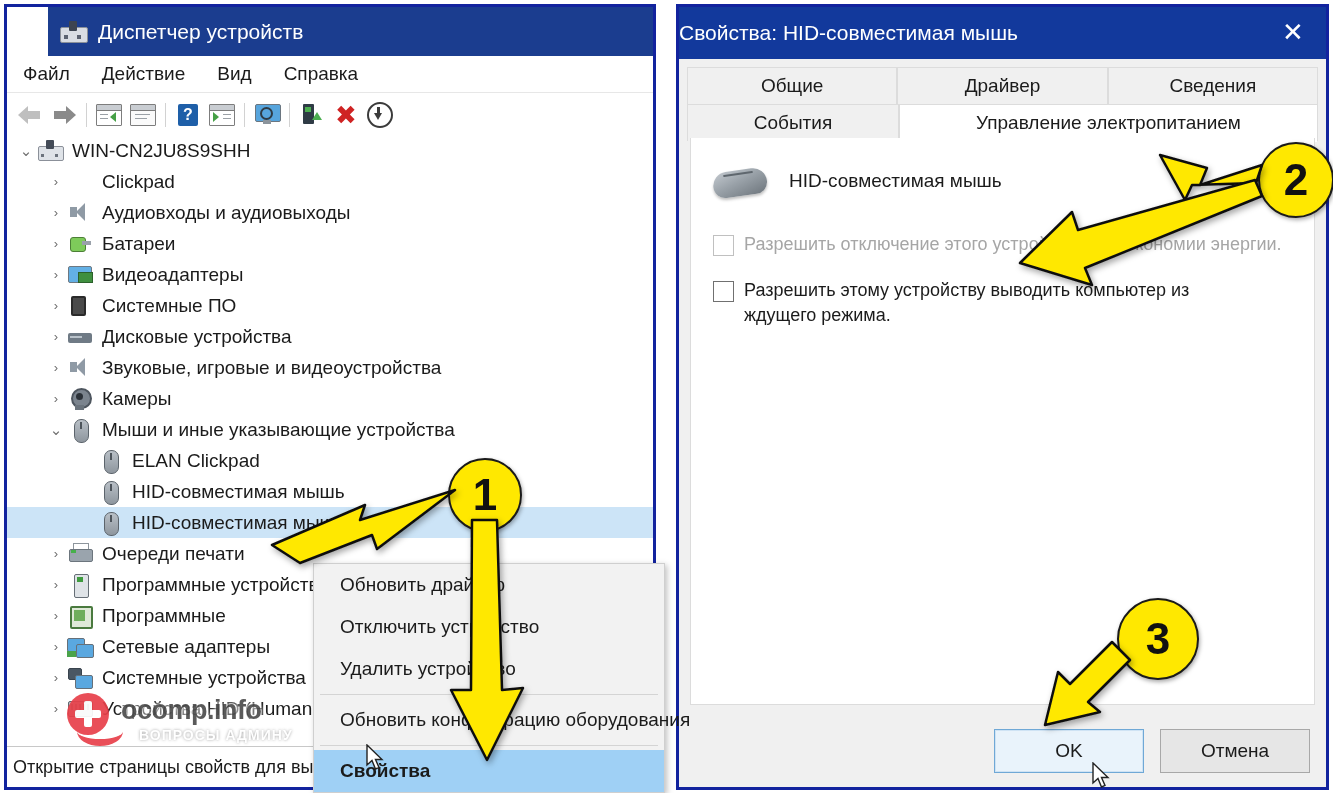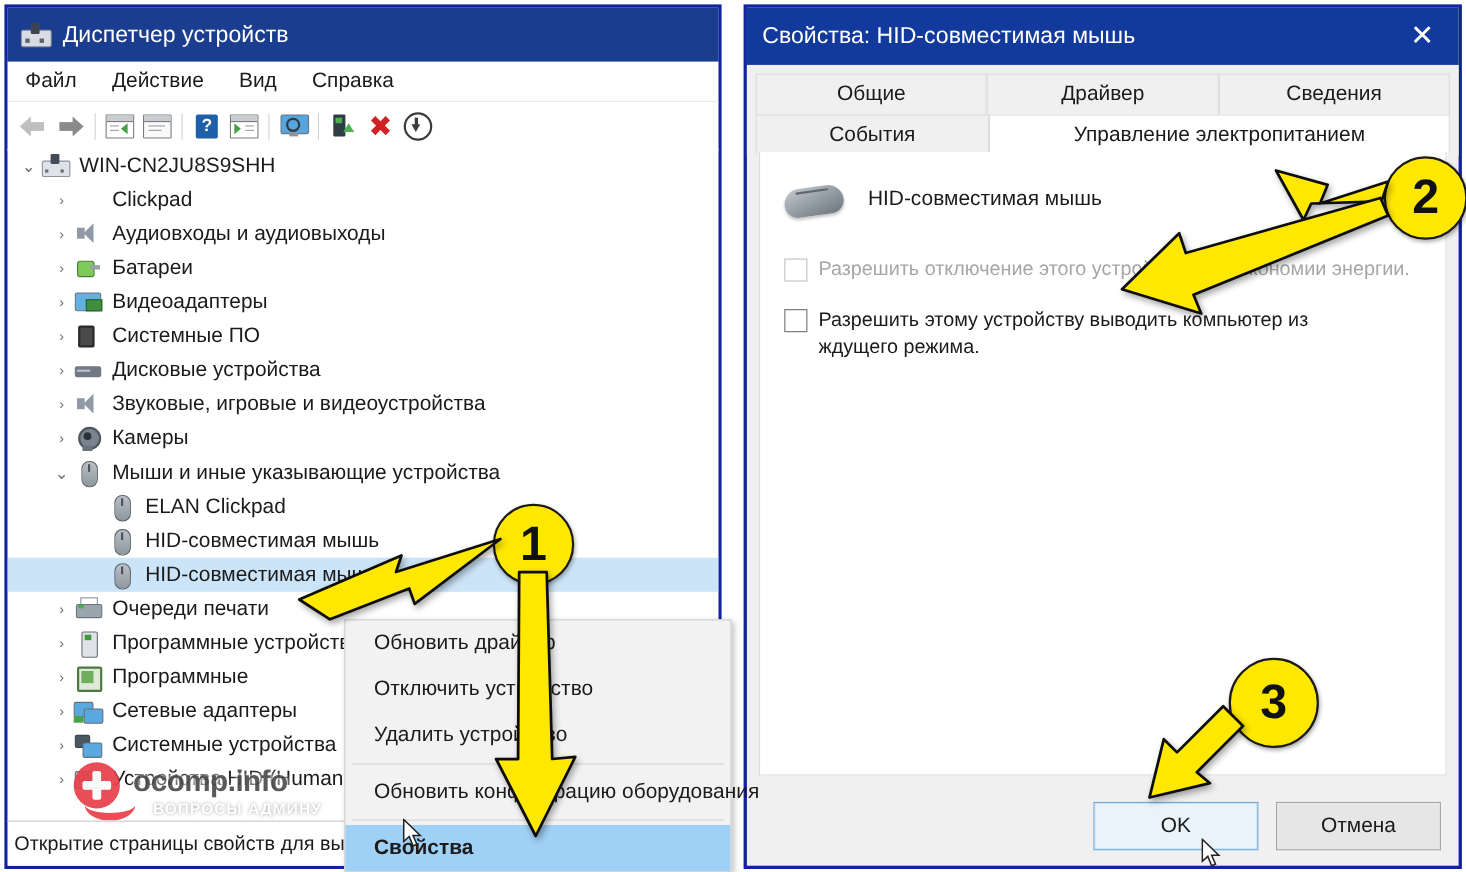--- a/index.html
+++ b/index.html
@@ -12,21 +12,21 @@
   
   .panel{position:absolute;box-sizing:border-box;}
 
   
   #devmgr{
     left:4px;top:4px;width:652px;height:786px;
     border:3px solid #12239e;background:#ffffff;
   }
   #dm-title{
     height:49px;background:#1b3d8f;display:flex;align-items:center;
-    padding-left:12px;color:#ffffff;font-size:21px;position:relative;
+    padding-left:12px;color:#ffffff;font-size:21px;position:relative;margin-left:41px;
   }
   #dm-title .tbar-icon{
     width:26px;height:22px;margin-right:12px;position:relative;flex:0 0 auto;
   }
   #dm-title .tbar-icon .body{
     position:absolute;left:0;bottom:0;width:26px;height:14px;background:#d9dde3;
     border:1px solid #8a9099;border-radius:2px;
   }
   #dm-title .tbar-icon .plug{
     position:absolute;left:9px;top:0;width:8px;height:10px;background:#3d4450;border-radius:1px;
@@ -176,21 +176,21 @@
   #wm-logo .cr-h{position:absolute;left:8px;top:17px;width:26px;height:8px;background:#fff;border-radius:2px;}
   #wm-logo .swoosh{position:absolute;left:10px;top:24px;width:46px;height:22px;border-bottom:7px solid #e8404a;border-radius:0 0 50% 50%;}
 
   
   #propdlg{
     left:676px;top:4px;width:653px;height:786px;
     border:3px solid #12239e;background:#f0f0f0;
   }
   #pd-title{
     height:52px;background:#12399c;display:flex;align-items:center;
-    color:#ffffff;font-size:21px;padding-left:14px;position:relative;
+    color:#ffffff;font-size:21px;position:relative;
   }
   #pd-close{
     position:absolute;right:16px;top:10px;width:34px;height:30px;
     display:flex;align-items:center;justify-content:center;color:#fff;font-size:26px;font-weight:300;
   }
   #pd-tabs{padding:8px 8px 0 8px;background:#f0f0f0;}
   .tabrow{display:flex;}
   .tab{
     flex:1;height:36px;display:flex;align-items:center;justify-content:center;
     font-size:19px;color:#1b1b1b;background:#f0f0f0;border:1px solid #dcdcdc;border-bottom:none;

